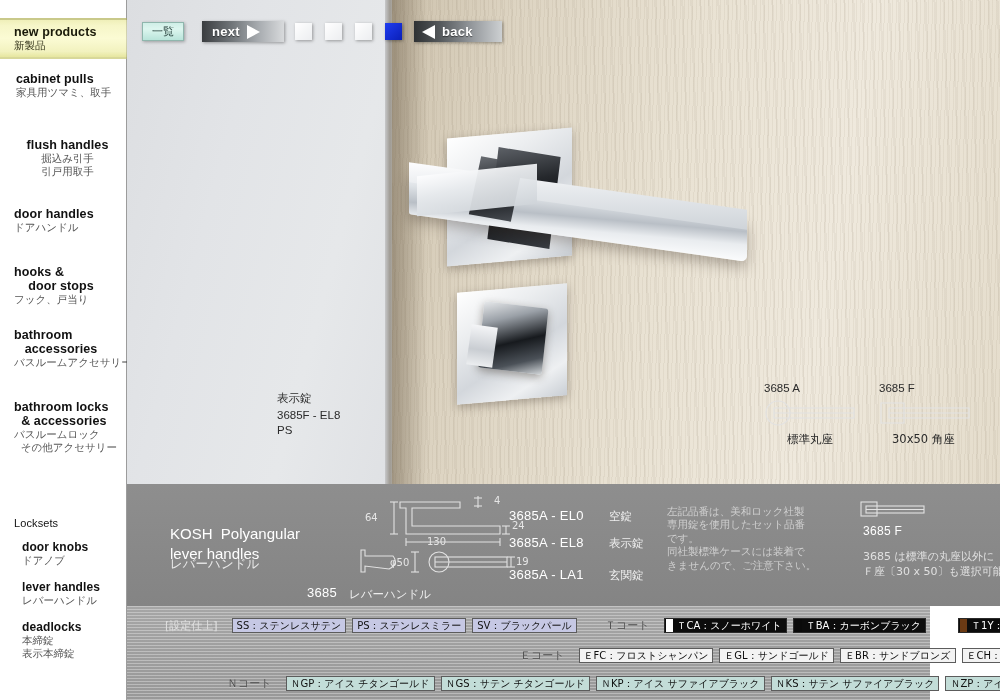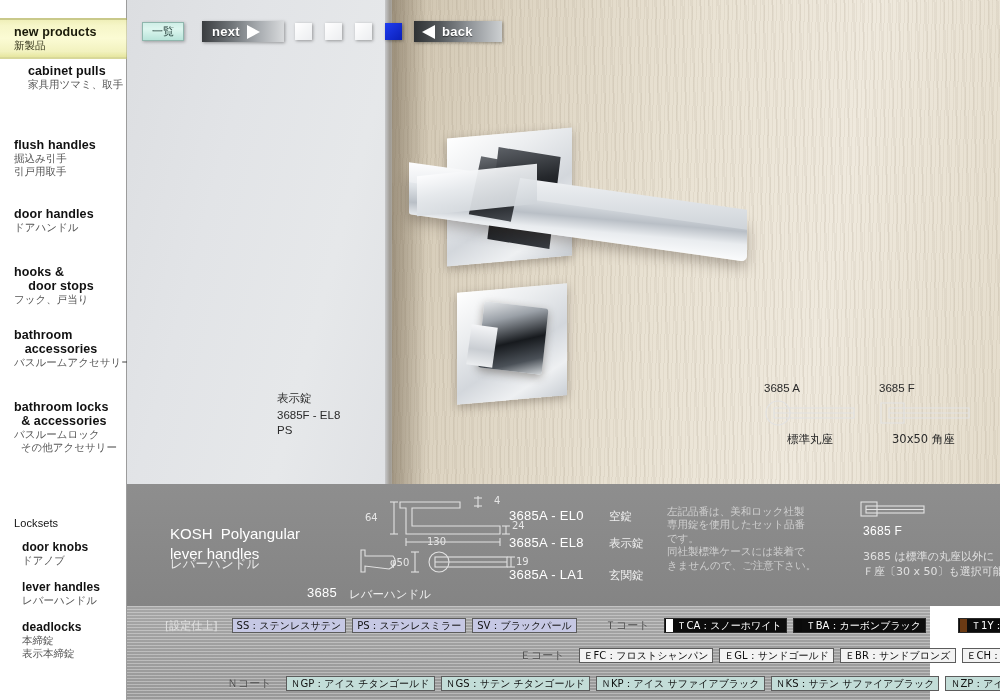--- a/index.html
+++ b/index.html
@@ -188,25 +188,25 @@
 </head>
 <body>
 
 <div id="app">
 
   <div id="sidebar">
       <div class="nav-item active" style="top: 18px; padding-top: 5px; padding-bottom: 5px; padding-left: 14px;">
         <div class="nav-en">new products</div>
         <div class="nav-jp">新製品</div>
       </div>
-      <div class="nav-item" style="top: 64px; padding-left: 28px;">
+      <div class="nav-item" style="top: 72px; padding-left: 16px;">
         <div class="nav-en">cabinet pulls</div>
         <div class="nav-jp">家具用ツマミ、取手</div>
       </div>
-      <div class="nav-item" style="top: 138px; padding-left: 14px;">
+      <div class="nav-item" style="top: 138px; padding-left: 14px; text-align: center;">
         <div class="nav-en">flush handles</div>
         <div class="nav-jp">掘込み引手
 引戸用取手</div>
       </div>
       <div class="nav-item" style="top: 207px; padding-left: 14px;">
         <div class="nav-en">door handles</div>
         <div class="nav-jp">ドアハンドル</div>
       </div>
       <div class="nav-item" style="top: 265px; padding-left: 14px;">
         <div class="nav-en">hooks &amp;

